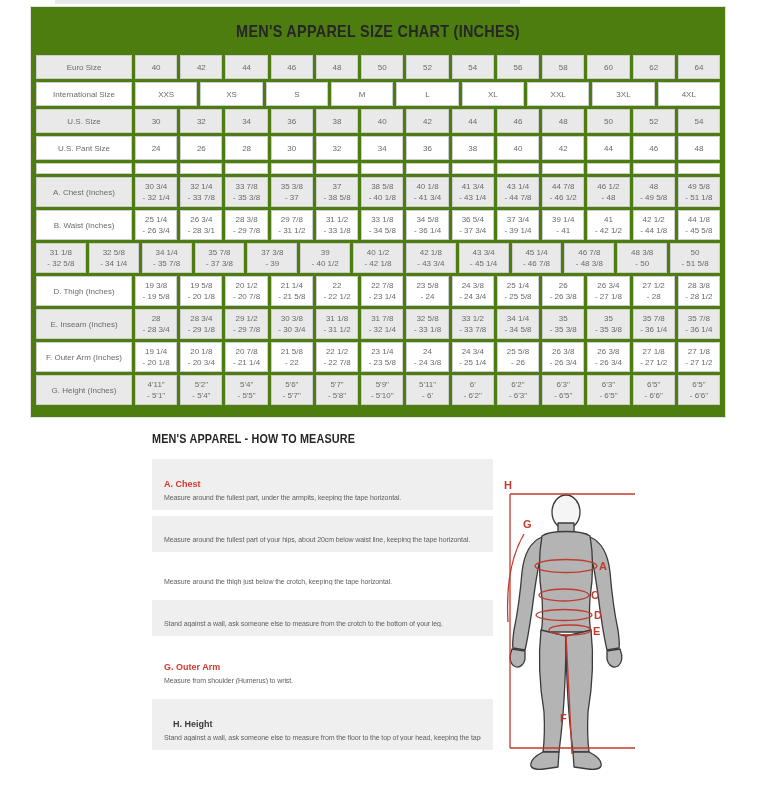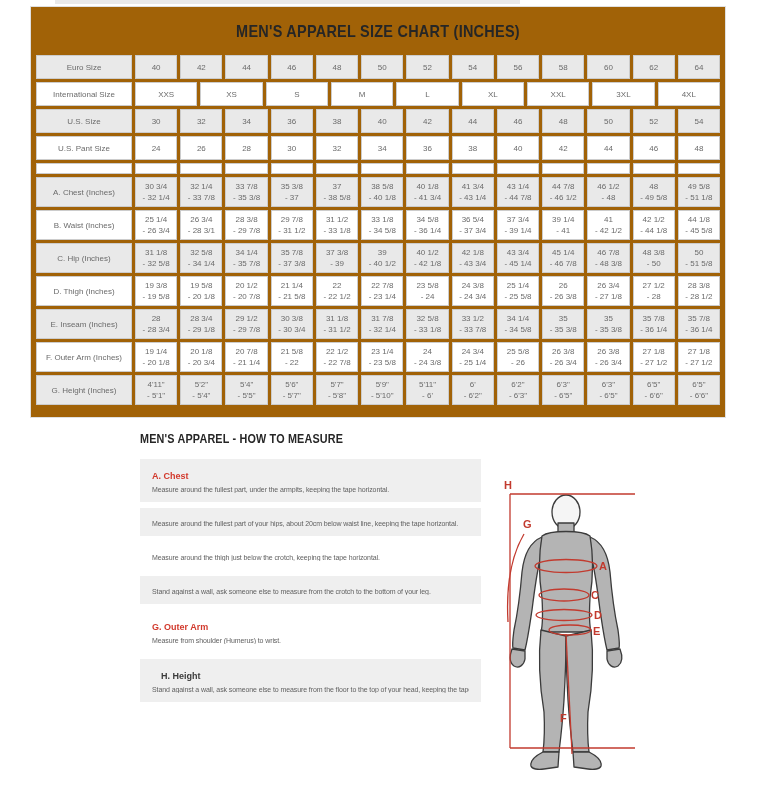--- a/index.html
+++ b/index.html
@@ -2,38 +2,38 @@
 <html><head>
 <meta charset="utf-8">
 <style>
   html,body{margin:0;padding:0;background:#fff;}
   .page{position:relative;width:757px;height:800px;background:#fff;overflow:hidden;
         font-family:"Liberation Sans",sans-serif;}
   .top-strip{position:absolute;top:0;left:55px;width:465px;height:4px;background:#e9e9e9;}
 
   
   .chart-panel{position:absolute;top:6px;left:30px;width:696px;height:412px;
-               box-sizing:border-box;border:1px solid #e0e0e0;background:#a16207;}
+               box-sizing:border-box;border:1px solid #e0e0e0;background:#4d7c0f;}
   .chart-title{margin:15px 0 0;text-align:center;font-size:17px;font-weight:bold;
                color:#262626;transform:scaleX(.85);letter-spacing:.3px;}
   .stable{width:684px;margin:13px auto 0;}
   .trow{display:flex;gap:3px;margin-bottom:3px;}
   .cell{flex:1;box-sizing:border-box;border:1px solid #ccc;background:#fff;
         display:flex;flex-direction:column;justify-content:center;align-items:center;
         text-align:center;color:#6b6b6b;font-size:8px;line-height:11px;min-height:24px;}
   .labelcell{flex:0 0 96px;}
   .trow.shaded .cell{background:#e9e9e9;}
   .trow.range .cell{min-height:30px;}
   .trow.empty .cell{min-height:11px;background:#fff;}
 
   
-  .measure{position:absolute;top:432px;left:140px;width:341px;}
+  .measure{position:absolute;top:432px;left:152px;width:341px;}
   .measure-title{margin:0 0 13px;font-size:12px;font-weight:bold;color:#262626;
                  transform:scaleX(.9);transform-origin:left center;letter-spacing:.2px;}
-  .sec{box-sizing:border-box;padding:12px 12px 9px;margin-bottom:6px;background:#fff;}
+  .sec{box-sizing:border-box;padding:20px 12px 9px;margin-bottom:6px;background:#fff;}
   .sec.shaded{background:#efefef;}
   .sec-head{font-size:9px;font-weight:bold;color:#d2392c;margin-bottom:5px;}
   .sec-head.dark{color:#3b3b3b;margin-left:9px;}
   .sec-text{font-size:7px;color:#5f5f5f;white-space:nowrap;overflow:hidden;letter-spacing:-.1px;}
 
   
   .figure{position:absolute;top:460px;left:478px;width:160px;height:330px;}
 </style>
 </head>
 <body>
@@ -224,21 +224,20 @@
           <div class="cell">
             <div>42 1/2</div>
             <div>- 44 1/8</div>
           </div>
           <div class="cell">
             <div>44 1/8</div>
             <div>- 45 5/8</div>
           </div>
         </div>
         <div class="trow range shaded">
-          <div class="cell labelcell">C. Hip (Inches)</div>
           <div class="cell">
             <div>31 1/8</div>
             <div>- 32 5/8</div>
           </div>
           <div class="cell">
             <div>32 5/8</div>
             <div>- 34 1/4</div>
           </div>
           <div class="cell">
             <div>34 1/4</div>

